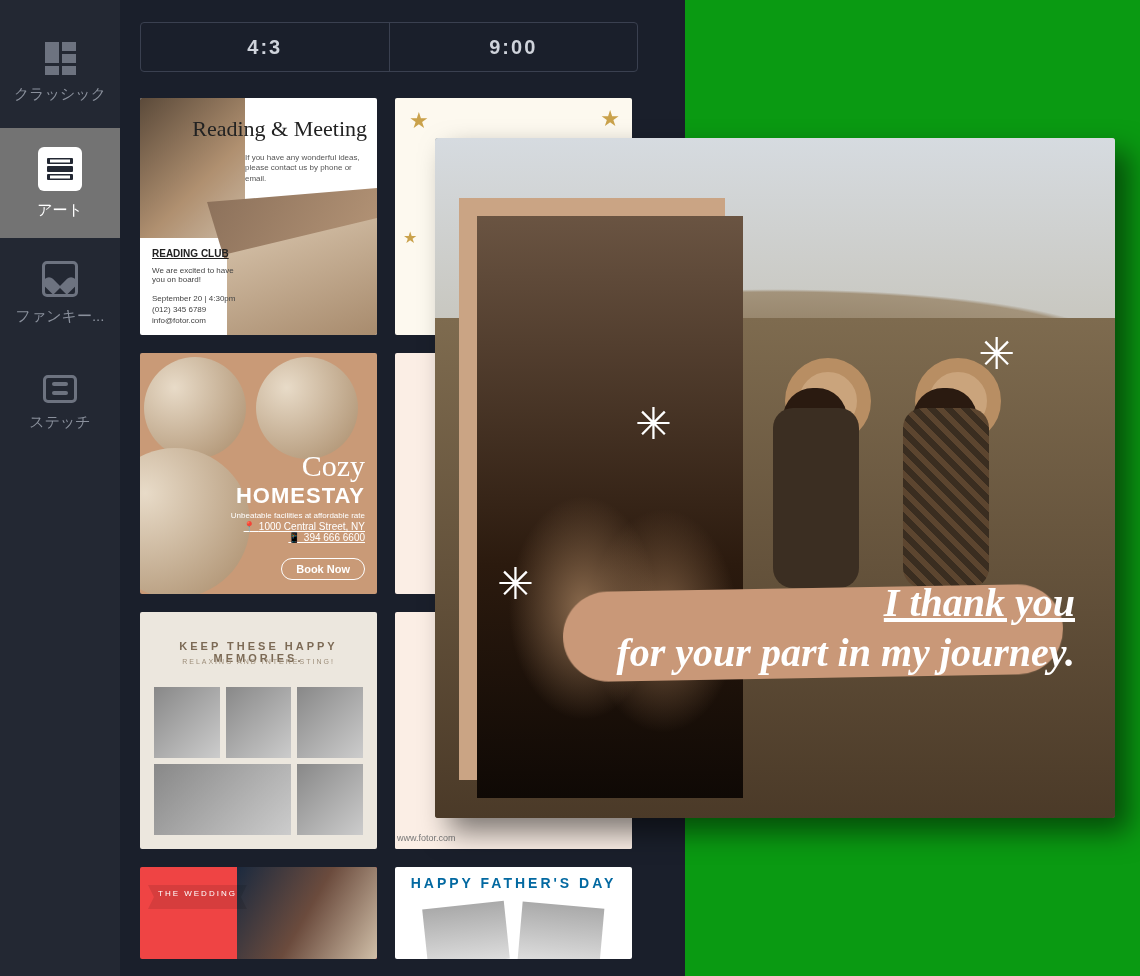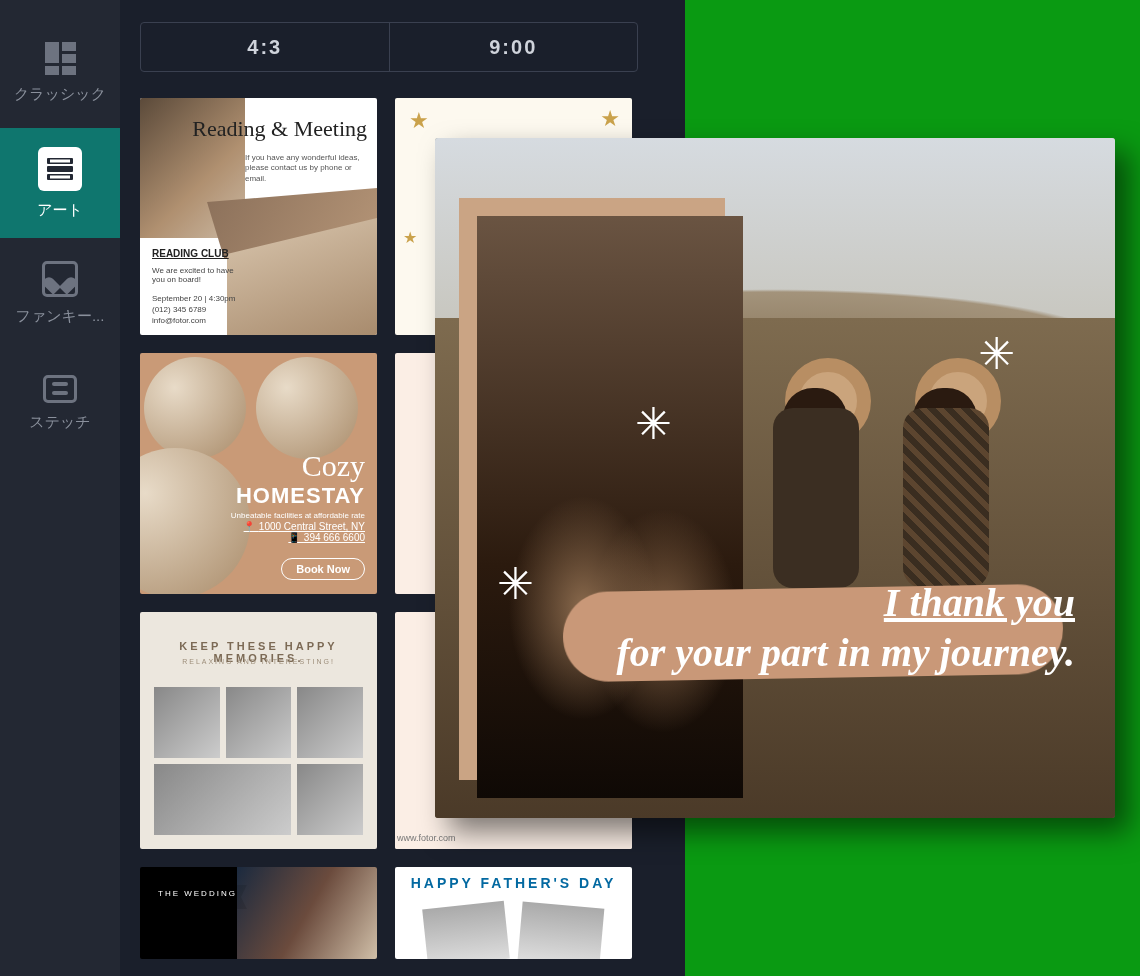--- a/index.html
+++ b/index.html
@@ -10,21 +10,21 @@
   .sidebar {
     width: 120px; height: 100%; background: #232833;
     display: flex; flex-direction: column; align-items: center;
     padding-top: 18px;
   }
   .sb-item {
     width: 120px; height: 110px; display: flex; flex-direction: column;
     align-items: center; justify-content: center; cursor: pointer;
     color: #8a909c; font-size: 15px; gap: 10px;
   }
-  .sb-item.active { background: #0f766e; }
+  .sb-item.active { background: #737373; }
   .sb-item.active .sb-icon-box { background: #ffffff; }
   .sb-icon-box {
     width: 44px; height: 44px; border-radius: 6px;
     display: flex; align-items: center; justify-content: center;
   }
   .sb-item.active .sb-label { color: #ffffff; }
   .sb-label { color: #8a909c; }
 
   
   .ic-classic { display: grid; grid-template-columns: 14px 14px; grid-template-rows: 9px 9px 9px; gap: 3px; width: 31px; height: 33px; }
@@ -60,21 +60,21 @@
     margin-top:26px; display:grid; grid-template-columns: 237px 237px;
     gap:18px; overflow:hidden;
   }
   .tpl { width:237px; background:#ddd; position:relative; overflow:hidden; border-radius:2px; cursor:pointer;}
   .tpl1 { height:237px; background:#fff; }
   .tpl2 { height:237px; background:#fdf9ef; }
   .tpl3 { height:241px; background:#c99a77; }
   .tpl4 { height:241px; background:#fbeee5; }
   .tpl5 { height:237px; background:#ece7de; }
   .tpl6 { height:237px; background:#fbeee5; }
-  .tpl7 { height:92px; background:#000000; }
+  .tpl7 { height:92px; background:#ef4444; }
   .tpl8 { height:92px; background:#ffffff; }
 
   
   .t1-left{position:absolute;left:0;top:0;width:105px;height:140px;
     background:linear-gradient(135deg,#5b4a3a,#b09070 60%,#cbb9a4);}
   .t1-title{position:absolute;right:10px;top:18px;font-family:"Brush Script MT",cursive;font-size:22px;color:#222;}
   .t1-sub{position:absolute;right:12px;top:55px;width:120px;font-size:8px;color:#555;line-height:1.3;}
   .t1-club{position:absolute;left:12px;top:150px;font-size:10px;font-weight:700;text-decoration:underline;color:#222;}
   .t1-board{position:absolute;left:12px;top:168px;width:90px;font-size:8px;color:#444;}
   .t1-meta{position:absolute;left:12px;top:195px;font-size:8px;color:#444;line-height:1.4;}

